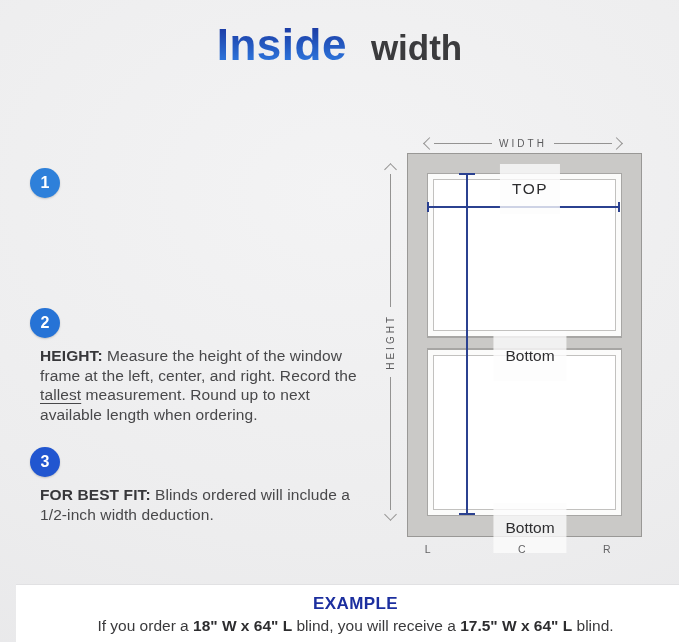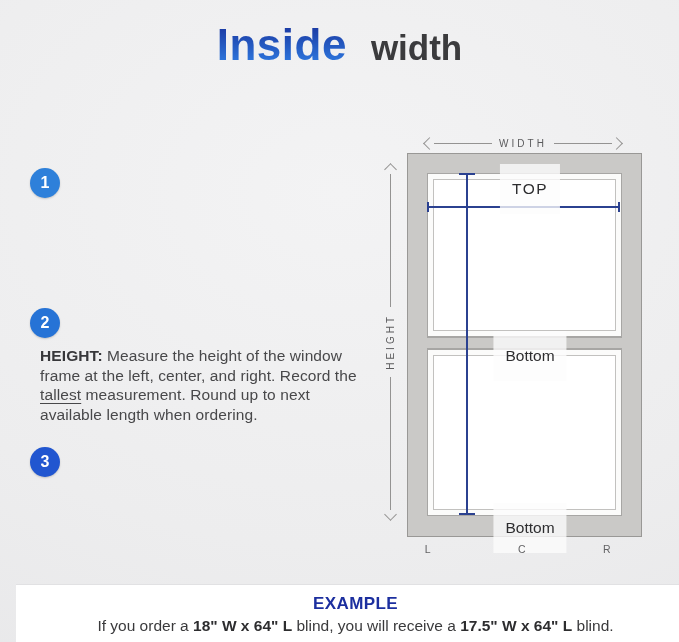--- a/index.html
+++ b/index.html
@@ -102,20 +102,23 @@
 
     <div class="step s2">
       <div class="step-circle" style="background: rgb(38, 115, 214);">2</div>
       <div class="step-text">
         <span class="step-label">HEIGHT:</span><span> Measure the height of the window frame at the left, center, and right. Record the </span><span class="uline">tallest</span><span> measurement. Round up to next available length when ordering.</span>
       </div>
     </div>
 
     <div class="step s3">
       <div class="step-circle" style="background: rgb(33, 86, 208);">3</div>
+      <div class="step-text">
+        <span class="step-label">FOR BEST FIT:</span><span> Blinds ordered will include a 1/2-inch width deduction.</span><span class="uline"></span><span></span>
+      </div>
     </div>
   </div>
 
   <div class="diagram">
 
     <div class="dim-h">
       <span class="chev chev-left"></span>
       <span class="dim-line-h"></span>
       <span class="dim-label">WIDTH</span>
       <span class="dim-line-h"></span>

